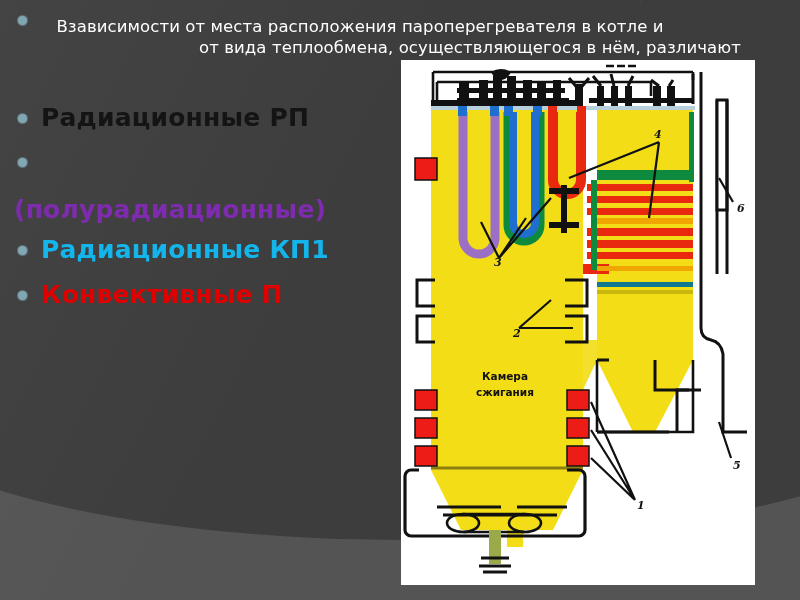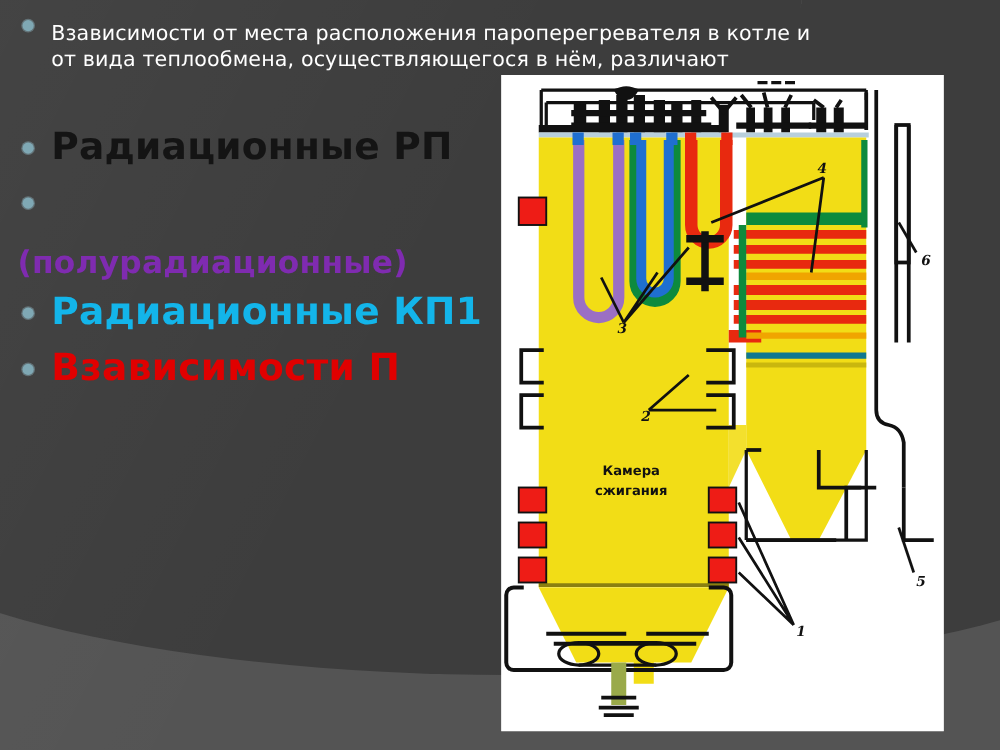--- a/index.html
+++ b/index.html
@@ -48,21 +48,21 @@
     height: 600px;
     background: linear-gradient(100deg, rgba(255,255,255,0.045) 0 1px, rgba(255,255,255,0) 1px 100%);
     transform: skewX(-4deg);
     pointer-events: none;
   }
 
   
   .content {
     position: absolute;
     left: 0; top: 0;
-    width: 800px; height: 600px;
+    width: 800px; height: 600px; text-align: right;
   }
   .bullet-row {
     position: absolute;
     display: flex;
     align-items: flex-start;
   }
   .dot {
     flex: 0 0 auto;
     width: 9px;
     height: 9px;
@@ -75,21 +75,21 @@
     color: #ffffff;
     font-size: 16.5px;
     line-height: 21px;
     font-weight: 400;
     letter-spacing: .1px;
     width: 700px;
   }
   .para .gap { display: inline-block; width: 72px; }
 
   .big {
-    font-size: 30px;
+    font-size: 25px;
     font-weight: bold;
     line-height: 28px;
     letter-spacing: .2px;
     white-space: nowrap;
   }
   .b-black  { color: #141414; }
   .b-purple { color: #7f2bb0; }
   .b-cyan   { color: #13b5ea; }
   .b-red    { color: #e00000; }
 
@@ -157,21 +157,21 @@
     </div>
     <div class="cont-line b-purple" style="left:14px; top:195px;">(полурадиационные)</div>
 
     <div class="bullet-row" style="left:18px; top:236px;">
       <span class="dot" style="margin-top:10px;"></span>
       <div class="big b-cyan">Радиационные КП1</div>
     </div>
 
     <div class="bullet-row" style="left:18px; top:281px;">
       <span class="dot" style="margin-top:10px;"></span>
-      <div class="big b-red">Взависимости  П</div>
+      <div class="big b-red">Конвективные  П</div>
     </div>
 
   </div>
 
   <div class="panel">
     <svg width="354" height="525" viewBox="0 0 354 525" xmlns="http://www.w3.org/2000/svg">
 
       <rect x="0" y="0" width="354" height="525" fill="#ffffff"></rect>
 
       <g stroke="#111111" fill="none" stroke-width="2.6">

